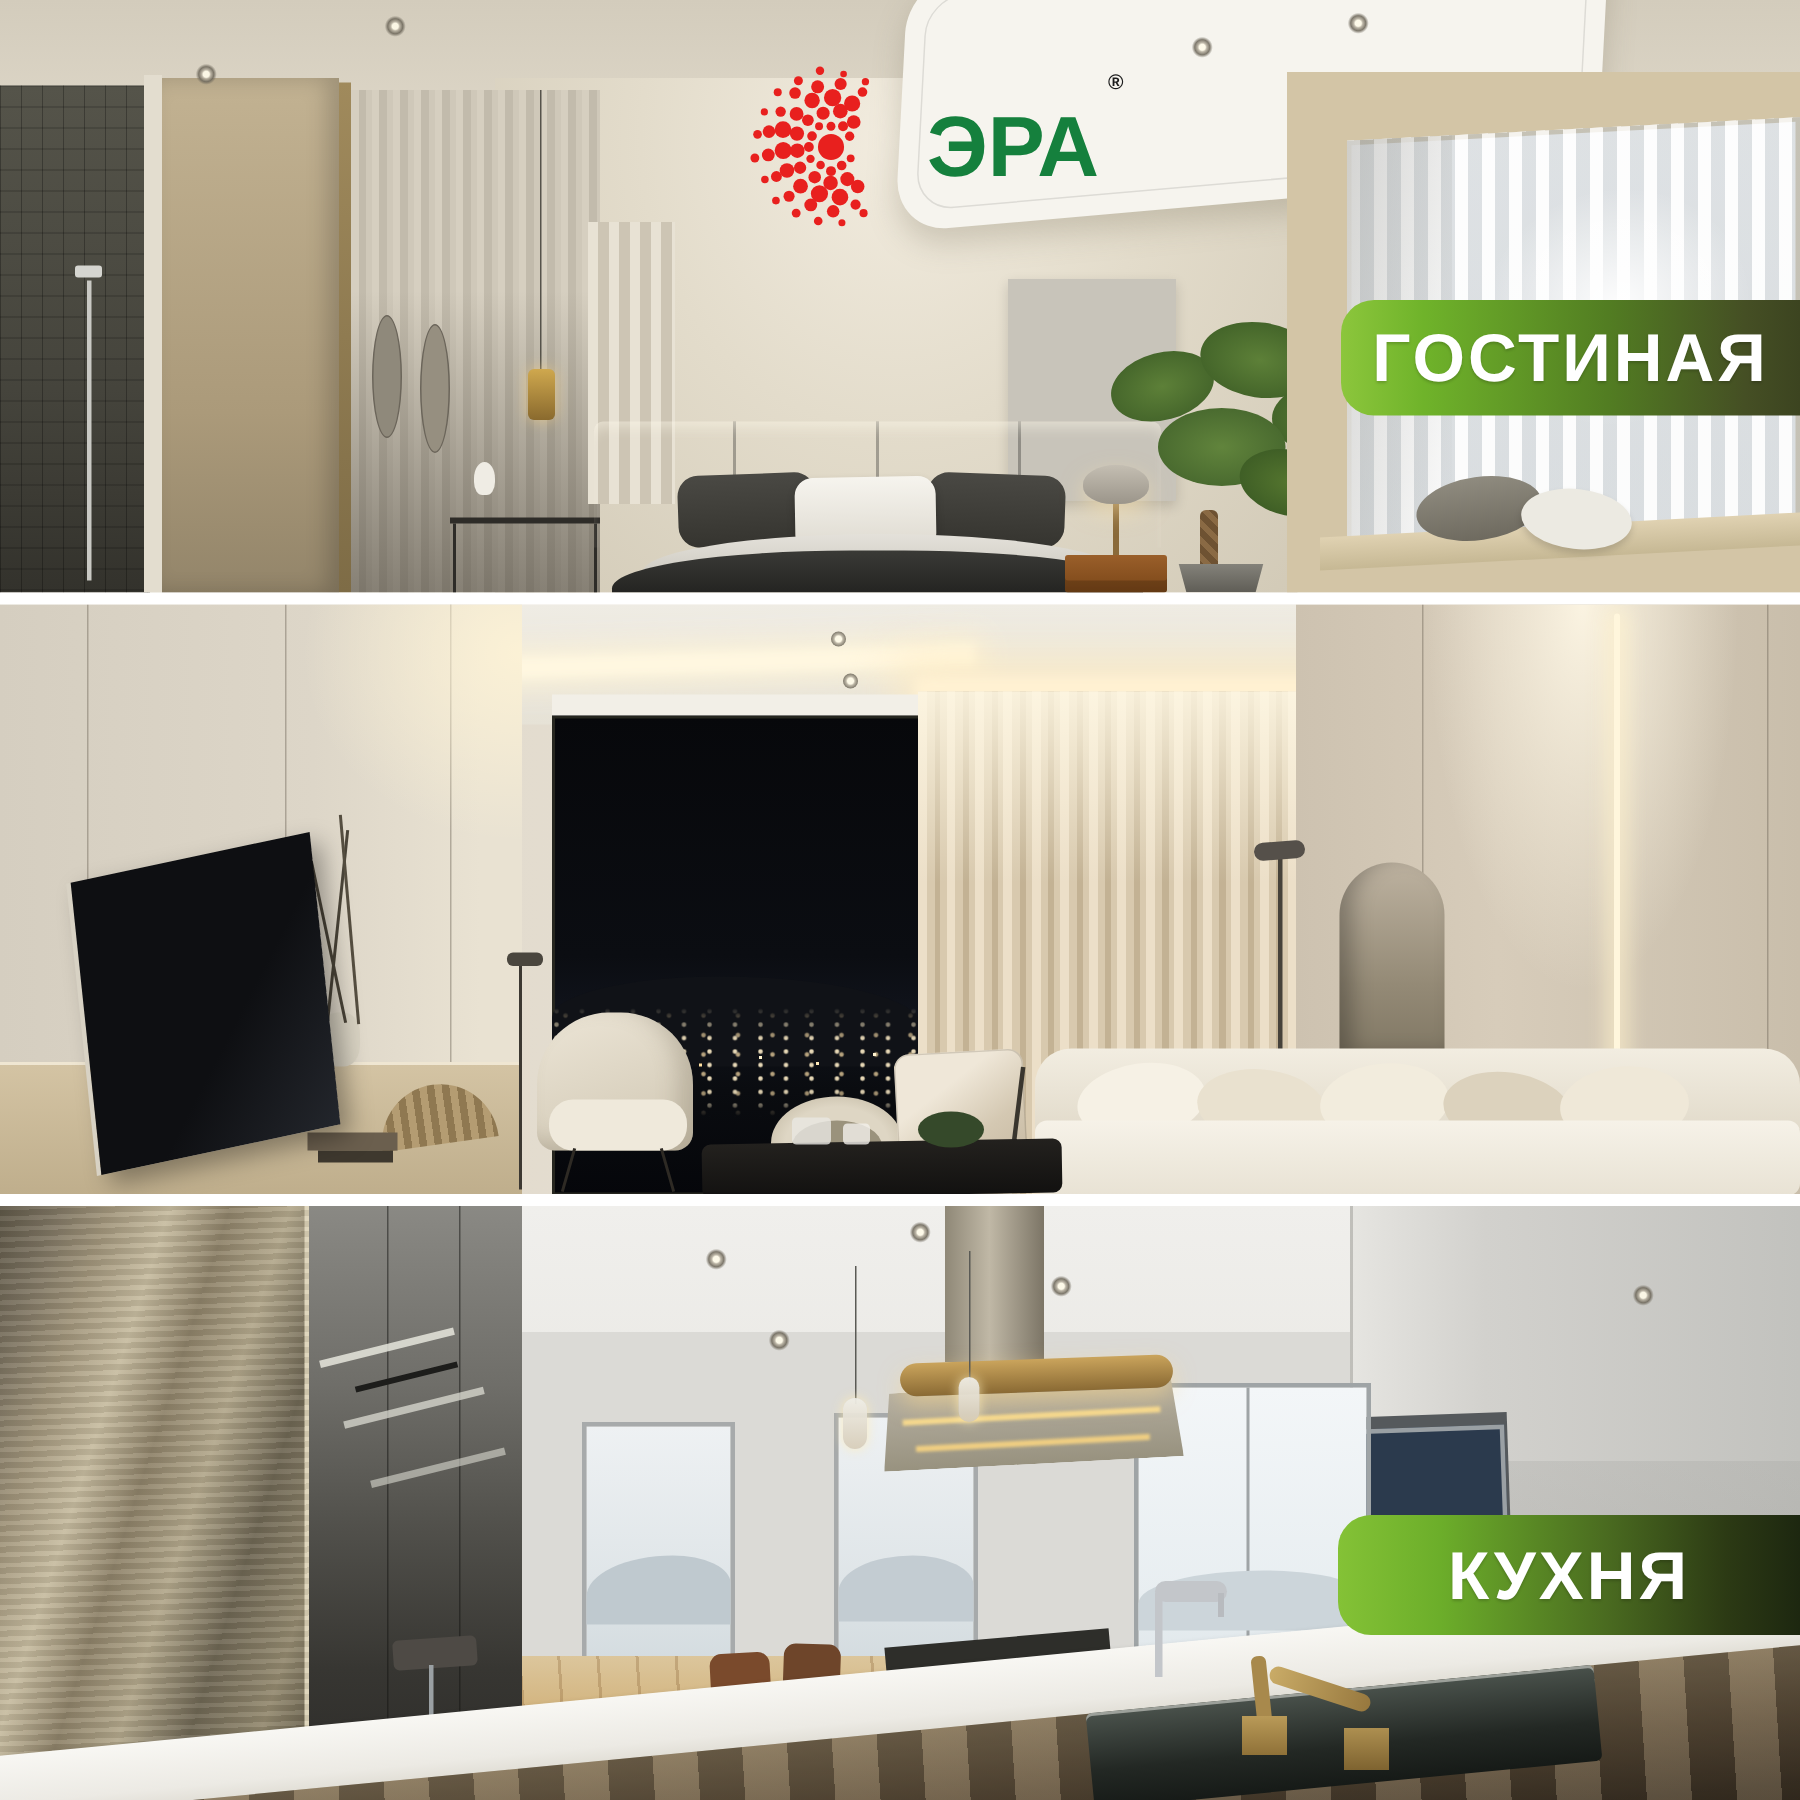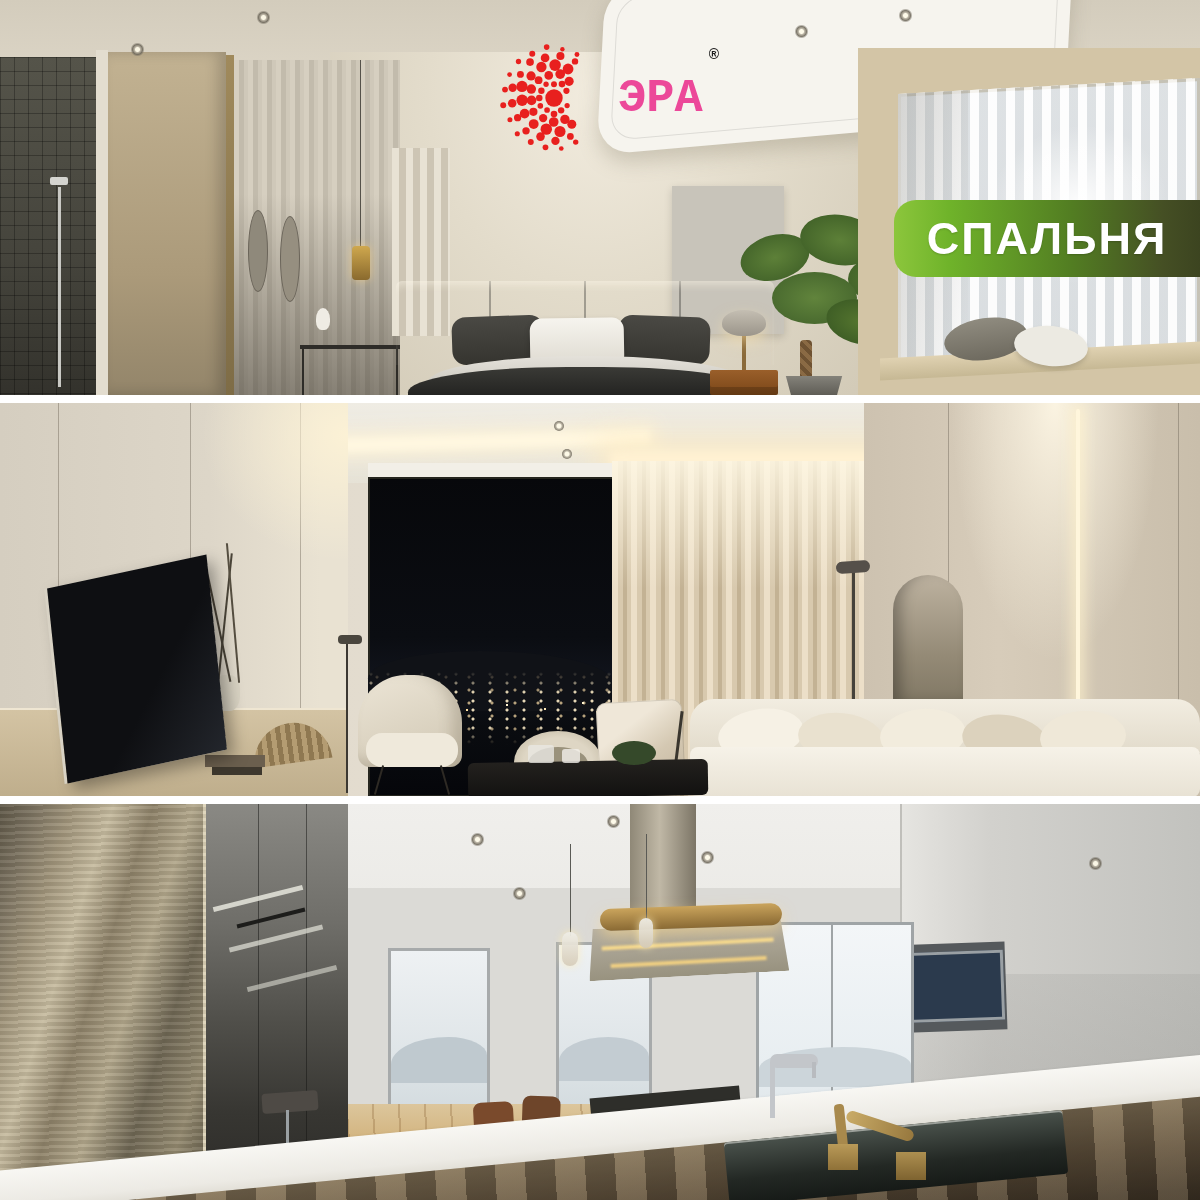--- a/index.html
+++ b/index.html
@@ -11,21 +11,21 @@
   .badge{position:absolute;z-index:40;display:flex;align-items:center;justify-content:center;}
   .badge-text{color:#fff;font-weight:700;font-size:45px;letter-spacing:2px;line-height:1;
               text-shadow:0 1px 2px rgba(0,0,0,.18);}
   .badge-r{right:0;border-radius:22px 0 0 22px;}
   .badge-l{left:0;border-radius:0 22px 22px 0;}
   .bg-bedroom{background:linear-gradient(90deg,#8cc63c 0%,#6fb32a 18%,#527d22 58%,#454f24 88%,#3c4420 100%);}
   .bg-living{background:linear-gradient(90deg,#35491b 0%,#49701f 30%,#63a527 68%,#70b42c 90%,#79bf31 100%);}
   .bg-kitchen{background:linear-gradient(90deg,#84c236 0%,#6cae2a 22%,#4a6b20 58%,#2c3a14 84%,#1d2710 100%);}
   
   .logo{position:absolute;left:496px;top:40px;display:flex;align-items:center;gap:6px;z-index:50;}
-  .logo-text{font-size:47px;font-weight:700;color:#ec4899;letter-spacing:0px;font-family:Liberation Mono, monospace;}
+  .logo-text{font-size:57px;font-weight:700;color:#15803d;letter-spacing:0px;}
   .logo-reg{font-size:14px;font-weight:700;color:#1c1c1c;align-self:flex-start;margin-top:6px;}
   
   .spot{width:15px;height:15px;border-radius:50%;
         background:radial-gradient(circle at 50% 50%,#fffbe9 0 2px,#b9b2a2 3px,#716b5e 5px,rgba(0,0,0,0) 7px);
         opacity:.9;}
   .seam{position:absolute;width:1px;background:rgba(110,102,88,.45);}
   .ledline{position:absolute;background:#fff6dc;border-radius:2px;
            box-shadow:0 0 14px 4px rgba(255,242,205,.85);}
 </style>
 </head>
@@ -163,21 +163,21 @@
           <circle cx="-8.81" cy="51.06" r="2.98" fill="#e8201e"></circle>
           <circle cx="7.54" cy="52.25" r="2.43" fill="#e8201e"></circle>
           <circle cx="22.46" cy="45.62" r="2.80" fill="#e8201e"></circle>
           <circle cx="23.74" cy="-45.06" r="2.52" fill="#e8201e"></circle>
         </svg>
       <span class="logo-text">ЭРА</span>
       <span class="logo-reg">®</span>
     </div>
 
     <div class="badge badge-r bg-bedroom" style="top:200px;height:77px;width:306px;">
-      <span class="badge-text">СПАЛЬНЯ</span>
+      <span class="badge-text">ГОСТИНАЯ</span>
     </div>
   </section>
 
   <section class="panel" style="top:403px;height:393px;">
     <div class="ab" style="inset:0;background:linear-gradient(90deg,#ddd6c8 0%,#e6dfd2 45%,#d8cfbf 100%);"></div>
     <div class="ab" style="left:0;top:0;width:1200px;height:80px;background:linear-gradient(180deg,#efece4,#e6e2d6);"></div>
     <div class="ab" style="left:-10px;top:36px;width:660px;height:14px;background:#fff7e0;filter:blur(3px);transform:rotate(-1.6deg);box-shadow:0 0 18px 6px rgba(255,244,214,.8);"></div>
     <div class="ab" style="left:610px;top:48px;width:600px;height:18px;background:#fff1d2;filter:blur(4px);box-shadow:0 0 30px 14px rgba(255,236,195,.75);"></div>
 
     <div class="ab" style="left:0;top:0;width:348px;height:312px;background:linear-gradient(90deg,#d5cec0,#ddd6c8 60%,#e9e2d2 92%);"></div>
@@ -316,15 +316,18 @@
     <div class="ab" style="left:845px;top:316px;width:70px;height:12px;border-radius:6px;background:linear-gradient(90deg,#c9ab67,#97783e);transform:rotate(18deg);"></div>
     <div class="ab" style="left:828px;top:340px;width:30px;height:26px;background:linear-gradient(#b99a58,#8f7138);"></div>
     <div class="ab" style="left:896px;top:348px;width:30px;height:28px;background:linear-gradient(#ad8f50,#7e6330);"></div>
 
     <div class="ab spot" style="left:470px;top:28px;"></div>
     <div class="ab spot" style="left:512px;top:82px;"></div>
     <div class="ab spot" style="left:606px;top:10px;"></div>
     <div class="ab spot" style="left:700px;top:46px;"></div>
     <div class="ab spot" style="left:1088px;top:52px;"></div>
 
+    <div class="badge badge-r bg-kitchen" style="top:206px;height:80px;width:308px;">
+      <span class="badge-text">КУХНЯ</span>
+    </div>
   </section>
 
 </div>
 
 </body></html>

